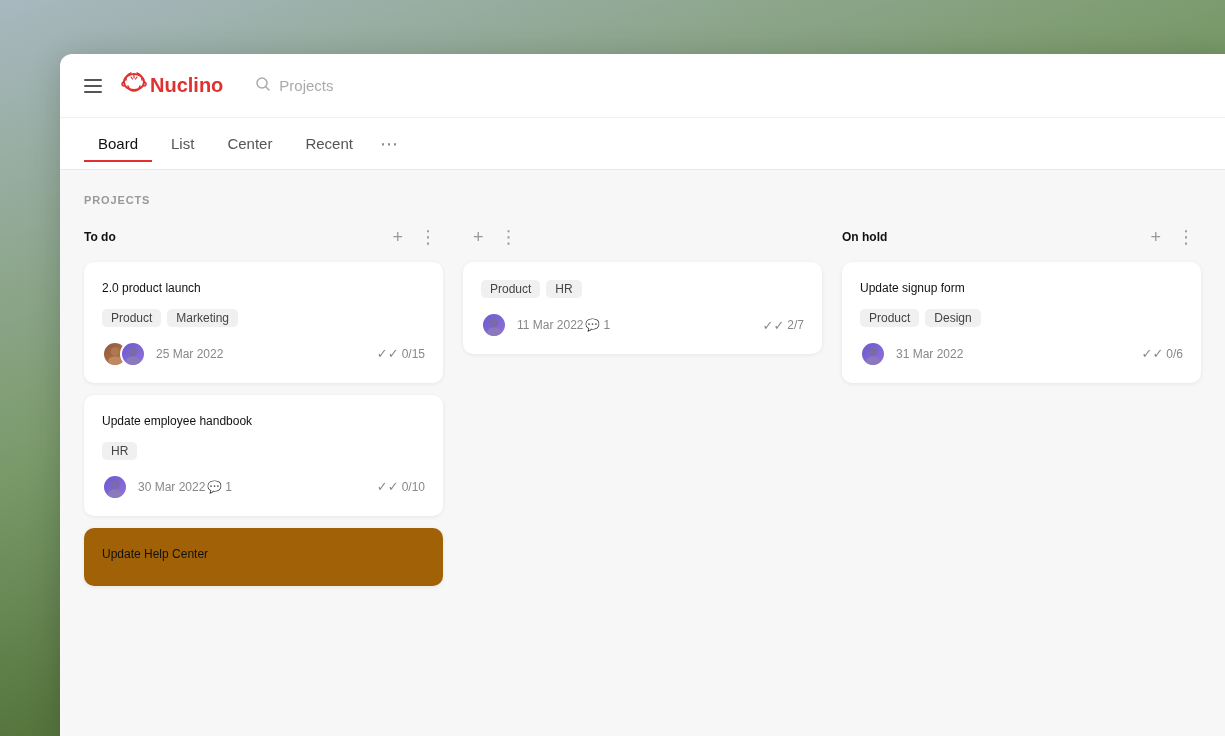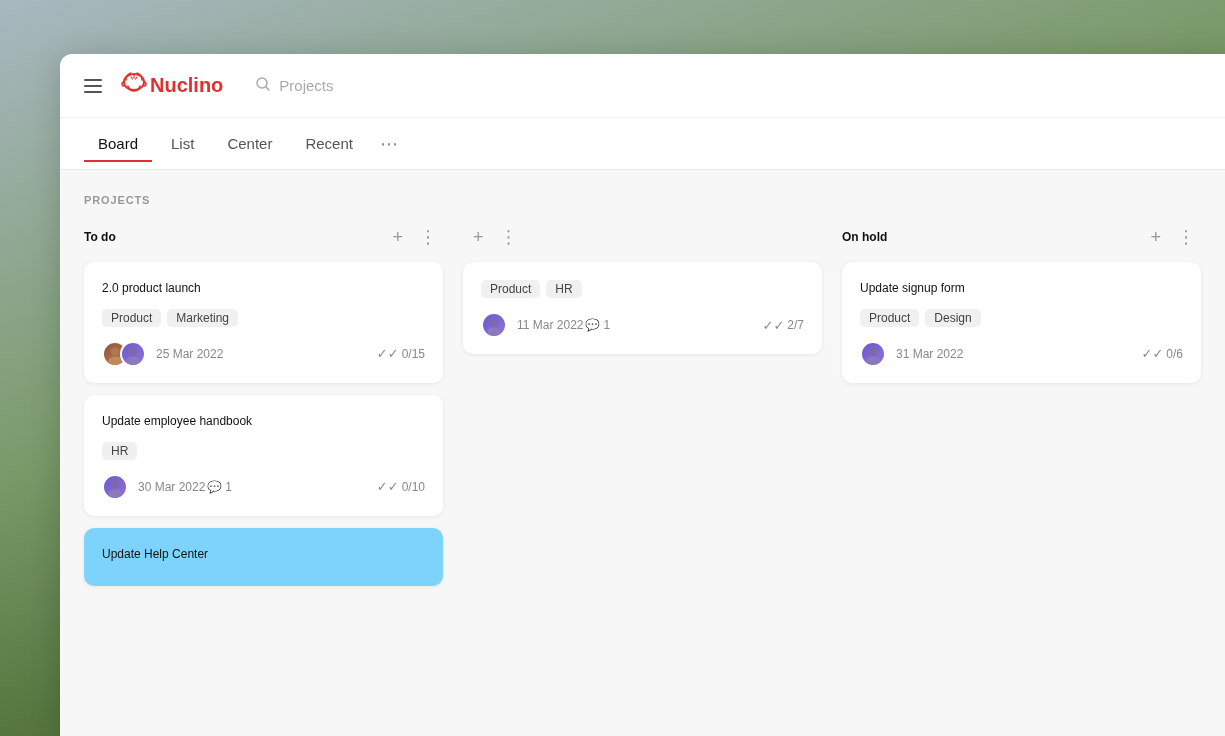--- a/index.html
+++ b/index.html
@@ -229,21 +229,21 @@
       display: flex;
       align-items: center;
       gap: 3px;
       font-size: 12px;
       color: #888;
       margin-left: auto;
     }
     .check-icon { font-size: 13px; color: #888; }
     .comment-icon { font-size: 12px; }
     .card-partial {
-      background: #7dd3fc;
+      background: #a16207;
       border-radius: 10px;
       padding: 18px 18px 12px 18px;
       margin-bottom: 0;
       box-shadow: 0 1px 4px rgba(0,0,0,0.07);
     }
   </style>
 </head>
 <body>
 
 <div class="bg-image"></div>

